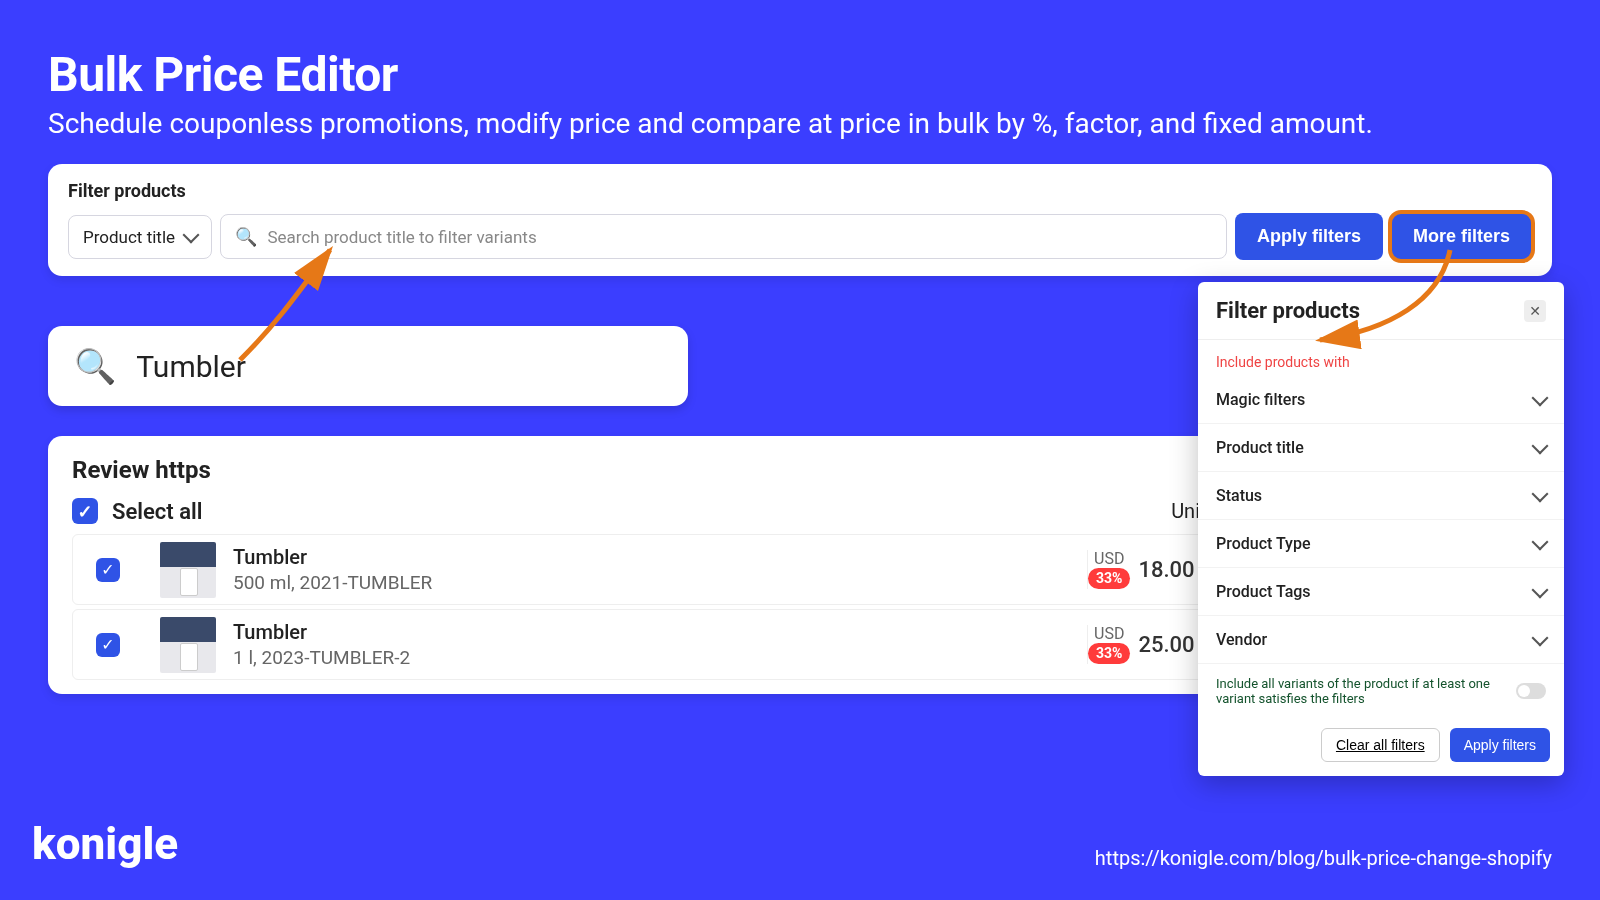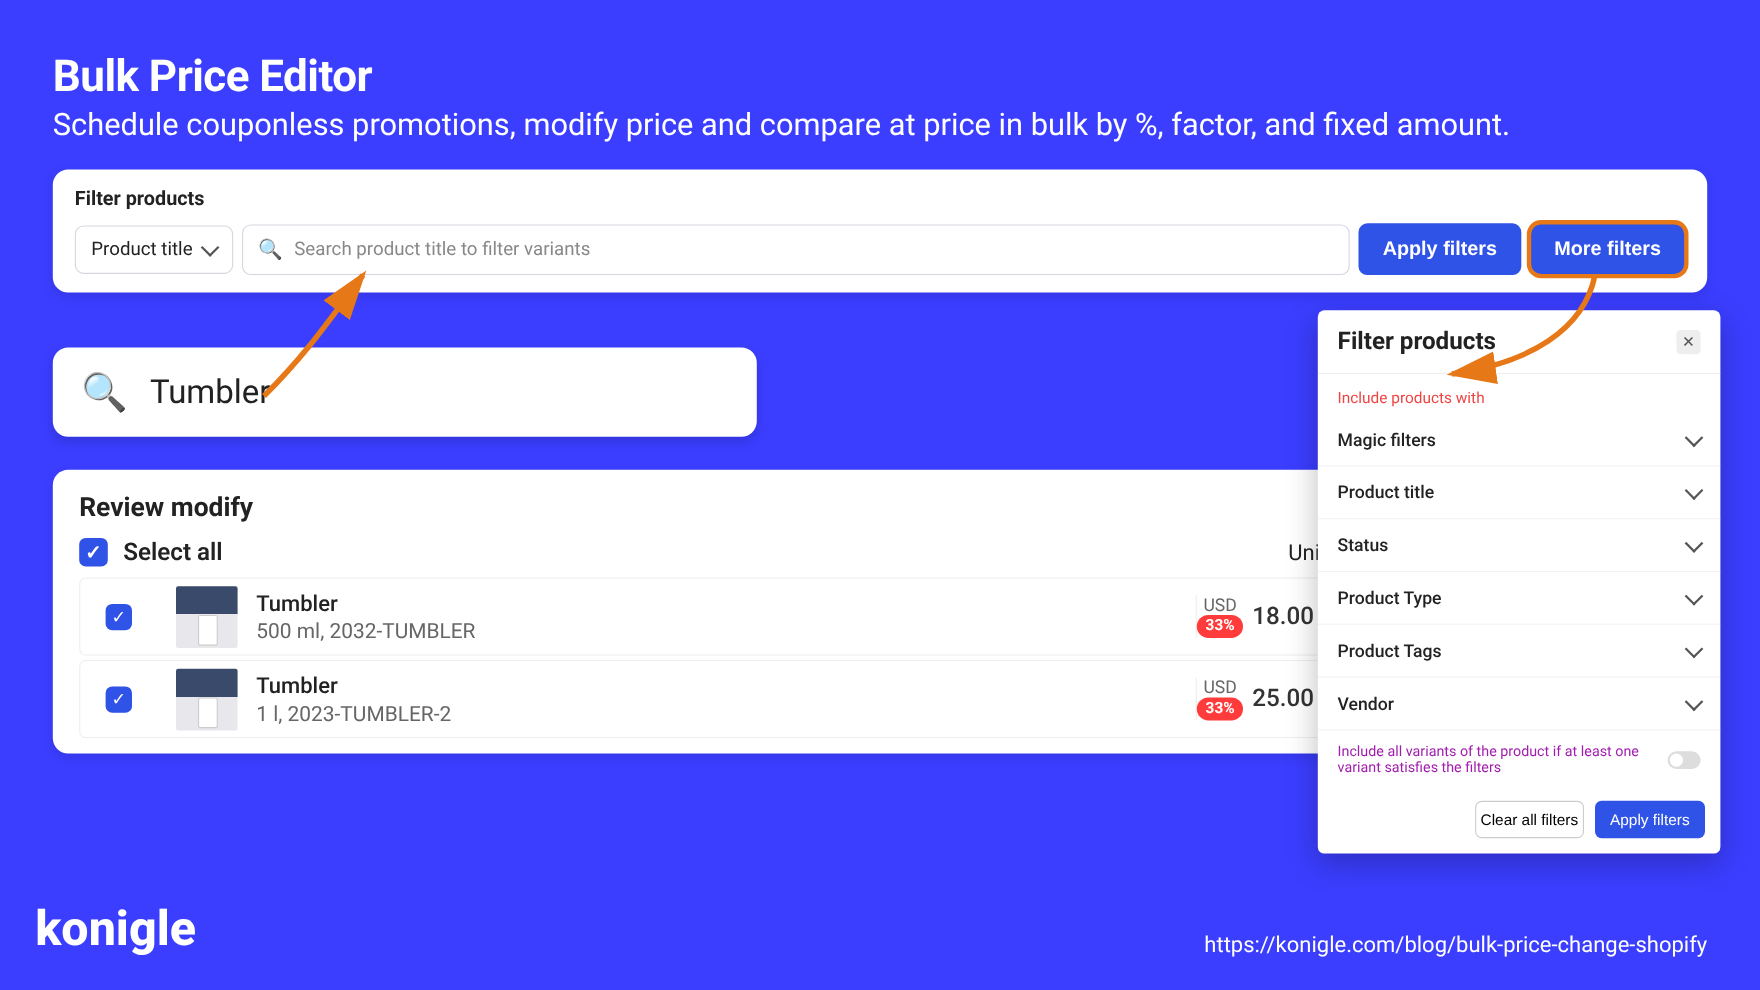--- a/index.html
+++ b/index.html
@@ -5,21 +5,21 @@
 * { box-sizing: border-box; margin: 0; padding: 0; }
 body {
   font-family: -apple-system, BlinkMacSystemFont, "Segoe UI", Roboto, Helvetica, Arial, sans-serif;
   background: #3b3eff;
   width: 1600px;
   height: 900px;
   overflow: hidden;
   color: #fff;
 }
 .page-title {
-  font-size: 40px;
+  font-size: 48px;
   font-weight: 700;
   padding: 46px 48px 4px;
   letter-spacing: -0.5px;
 }
 .page-sub {
   font-size: 28px;
   padding: 0 48px 24px;
   color: #fff;
   font-weight: 400;
 }
@@ -156,25 +156,25 @@
   cursor:pointer;
 }
 .panel-sub { font-size: 14px; color:#ef4444; padding: 14px 18px 6px; }
 .panel-item {
   display:flex; justify-content:space-between; align-items:center;
   padding: 14px 18px;
   border-bottom: 1px solid #f2f2f2;
   font-size: 16px; font-weight: 500;
   cursor:pointer;
 }
-.panel-note { font-size: 13px; color:#a21caf; padding: 12px 18px; display:flex; gap:10px; align-items:center; }
+.panel-note { font-size: 13px; color:#14532d; padding: 12px 18px; display:flex; gap:10px; align-items:center; }
 .toggle { width: 30px; height: 16px; background:#ddd; border-radius: 999px; position:relative; flex-shrink:0; }
 .toggle::after { content:""; position:absolute; left:2px; top:2px; width:12px; height:12px; background:#fff; border-radius:50%; }
 .panel-foot { display:flex; justify-content:flex-end; gap:10px; padding: 10px 14px 14px; }
-.btn-sm { border:1px solid #ccc; background:#fff; border-radius:6px; padding:8px 4px; font-size:14px; cursor:pointer; }
+.btn-sm { border:1px solid #ccc; background:#fff; border-radius:6px; padding:8px 14px; font-size:14px; cursor:pointer;text-decoration:underline; }
 .btn-sm-primary { background:#2f53e6; color:#fff; border:none; border-radius:6px; padding:8px 14px; font-size:14px; cursor:pointer; }
 
 
 .footer { position:absolute; bottom:30px; left:32px; right:48px; display:flex; justify-content:space-between; align-items:flex-end; }
 .brand { font-size: 44px; font-weight: 800; }
 .url { font-size: 20px; margin-left: 16px; }
 
 
 .arrow-svg { position:absolute; pointer-events:none; }
 </style>
@@ -199,39 +199,39 @@
     <button class="btn btn-outline">More filters</button>
   </div>
 </div>
 
 <div class="callout-search">
   <span class="mag">🔍</span>
   <span>Tumbler</span>
 </div>
 
 <div class="card review-card">
-  <div class="review-title">Review modify</div>
+  <div class="review-title">Review https</div>
   <div class="select-all-row">
     <span class="cbx">✓</span>
     <span>Select all</span>
     <div style="flex:1"></div>
     <div style="width:280px;text-align:center;font-weight:400;font-size:20px;">Unit Price</div>
     <div style="width:160px;text-align:left;font-weight:400;font-size:20px;">Comp</div>
   </div>
   <div id="rows">
       <div class="row">
         <div class="cell-check">
           <span class="cbx-sm">✓</span>
         </div>
         <div class="cell-img">
           <div class="thumb"></div>
         </div>
         <div class="cell-name">
           <div class="t">Tumbler</div>
-          <div class="s">500 ml, 2032-TUMBLER</div>
+          <div class="s">500 ml, 2021-TUMBLER</div>
         </div>
         <div class="cell-price">
           <div class="usd-stack">
             <span class="usd-label">USD</span>
             <span class="pill">33%</span>
           </div>
           <span class="price-val">18.00</span>
           <span style="flex:1"></span>
           <span class="kebab">⋮</span>
         </div>

